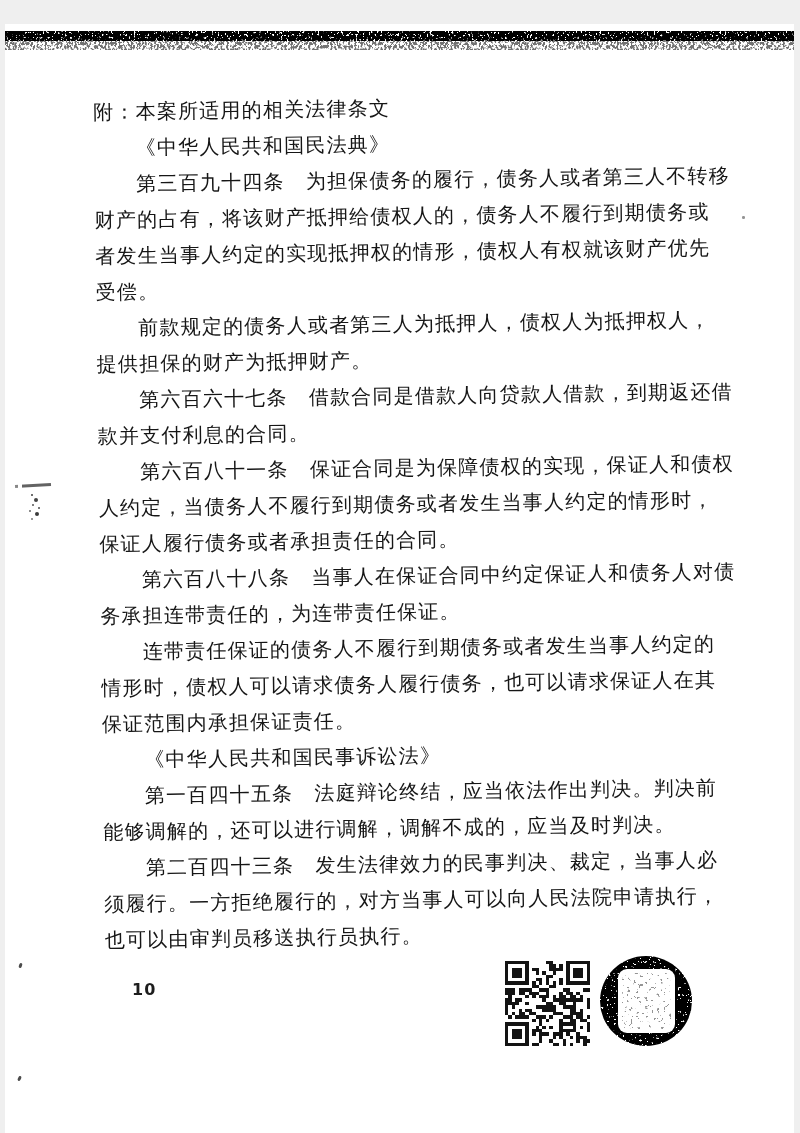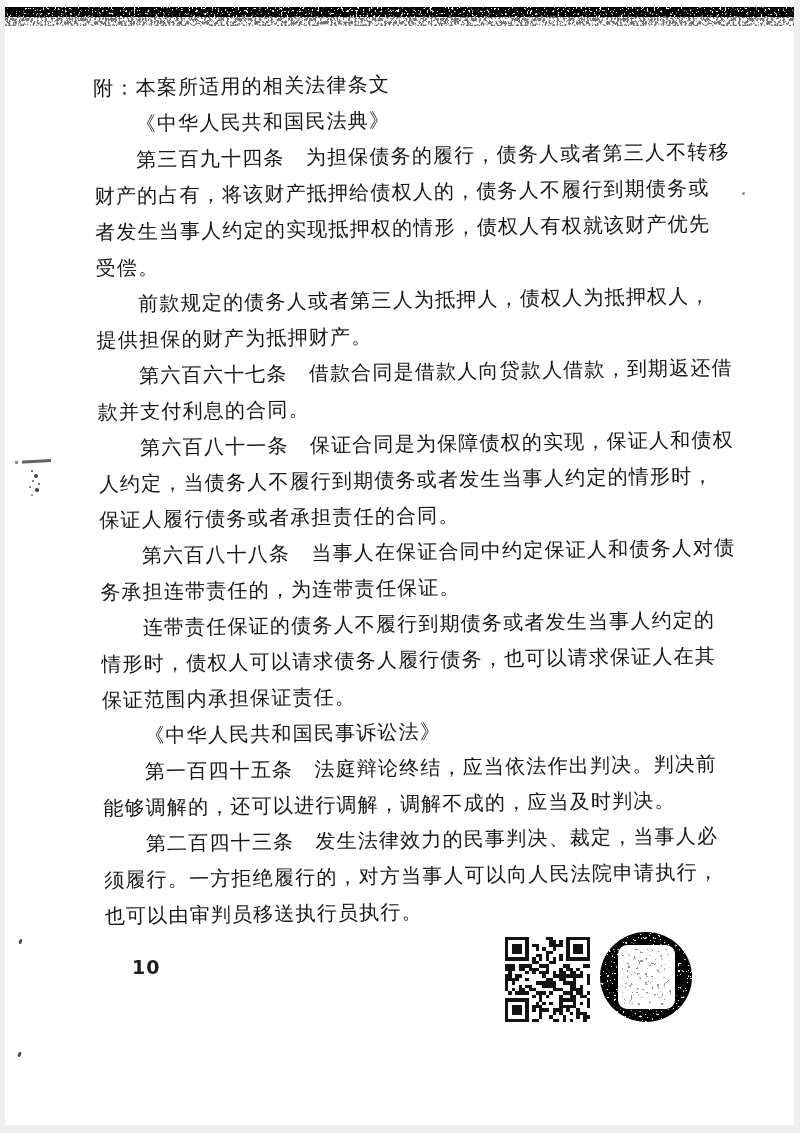--- a/index.html
+++ b/index.html
@@ -2,41 +2,41 @@
 <html><head>
 <meta charset="utf-8">
 <style>
   html,body { margin:0; padding:0; }
   body {
     width:800px; height:1133px;
     background:#efefef;
     font-family:"DejaVu Sans", sans-serif;
     overflow:hidden;
   }
-  .canvas { position:relative; width:800px; height:962px; }
+  .canvas { position:relative; width:800px; height:962px;margin-top:24px; }
   .page {
     position:absolute; left:5px; top:0; width:789px; height:1125px;
     background:#ffffff; overflow:hidden;
   }
   .noise-band { position:absolute; left:0; top:5px; width:789px; height:22px; }
   .text-block {
     position:absolute; left:88px; top:70px; width:645px;
     color:#161616;
     transform:rotate(-0.8deg);
     transform-origin:0 0;
   }
   .line {
     height:36px; line-height:36px;
     font-size:20px; letter-spacing:1.2px;
     white-space:nowrap;
   }
   .line.indent { padding-left:42px; }
   .page-number {
     position:absolute; left:127px; top:956px;
-    font-size:19px; font-weight:bold; color:#1d1d1d; letter-spacing:1px;
+    font-size:16px; font-weight:bold; color:#1d1d1d; letter-spacing:1px;
   }
   .qr { position:absolute; left:500px; top:937px; width:85px; height:85px; }
   .seal { position:absolute; left:592px; top:930px; width:99px; height:95px; }
   .smudge-dash {
     position:absolute; left:10px; top:460px; width:36px; height:3px;
     background:linear-gradient(90deg,#6a6a6a 0 3px, transparent 3px 7px, #3c3c3c 7px 100%);
     transform:rotate(-3deg); opacity:.8;
   }
   .smudge-dots {
     position:absolute; left:26px; top:470px; width:2px; height:2px;

